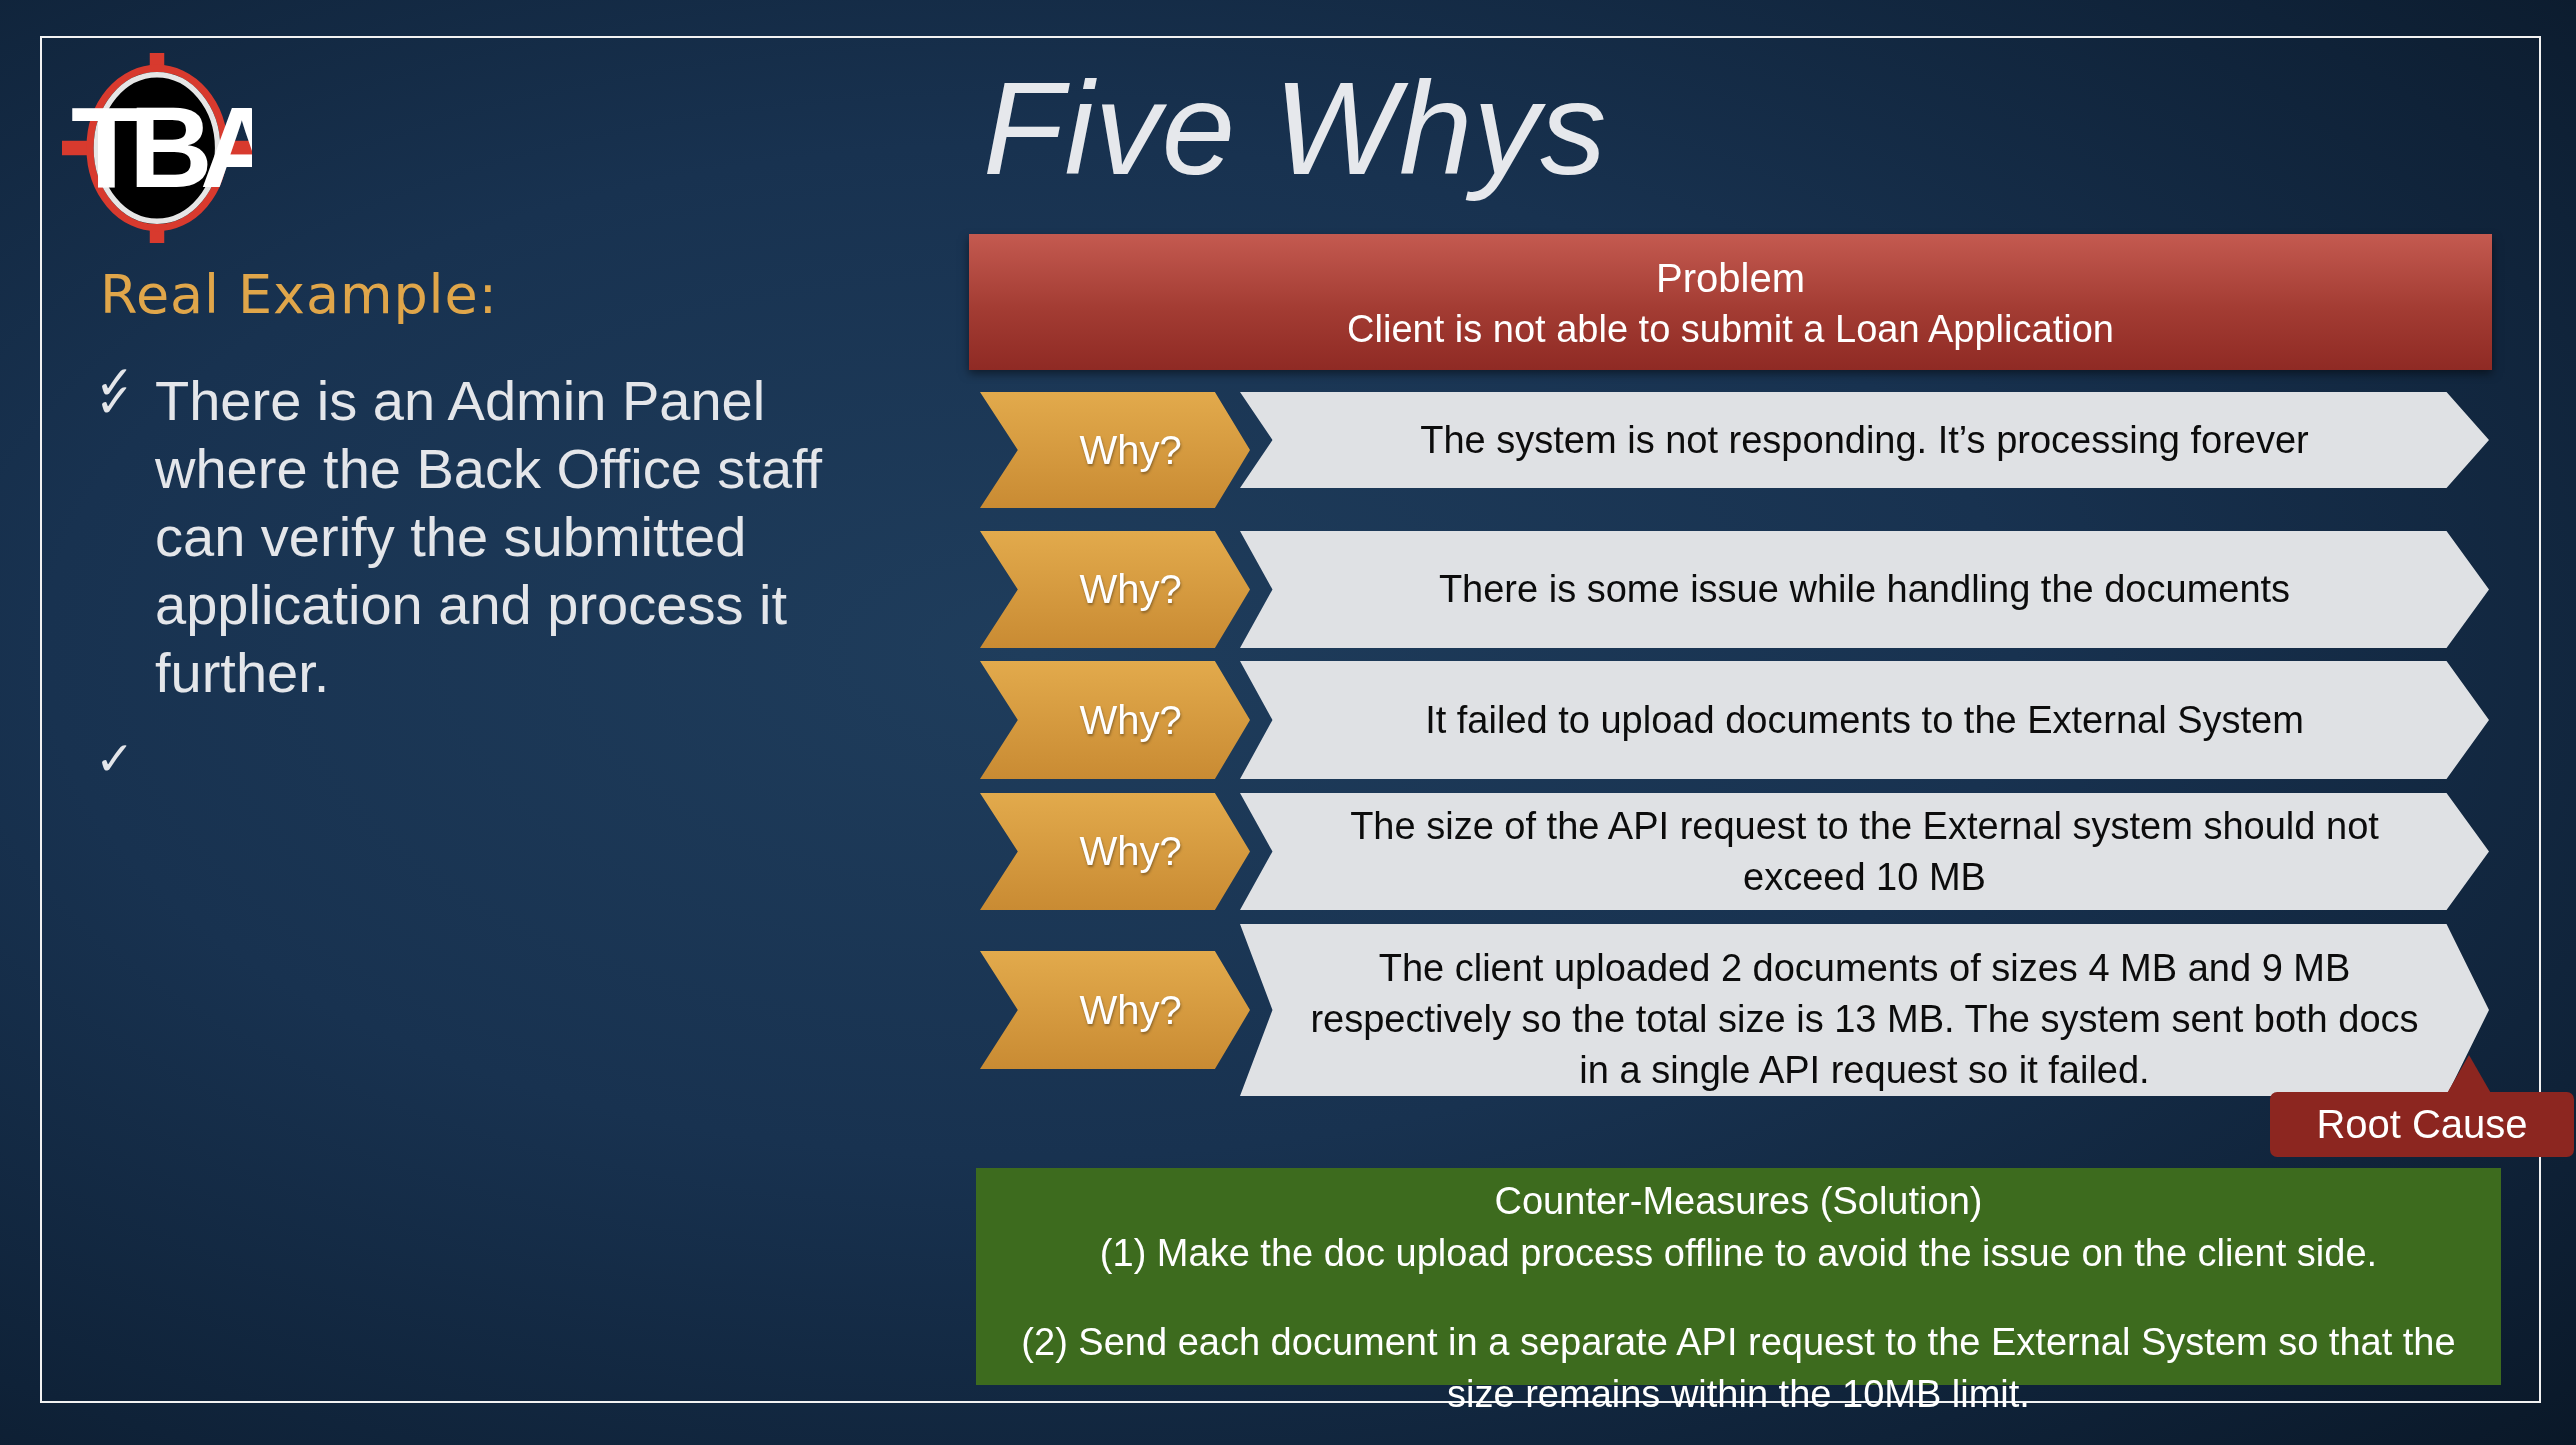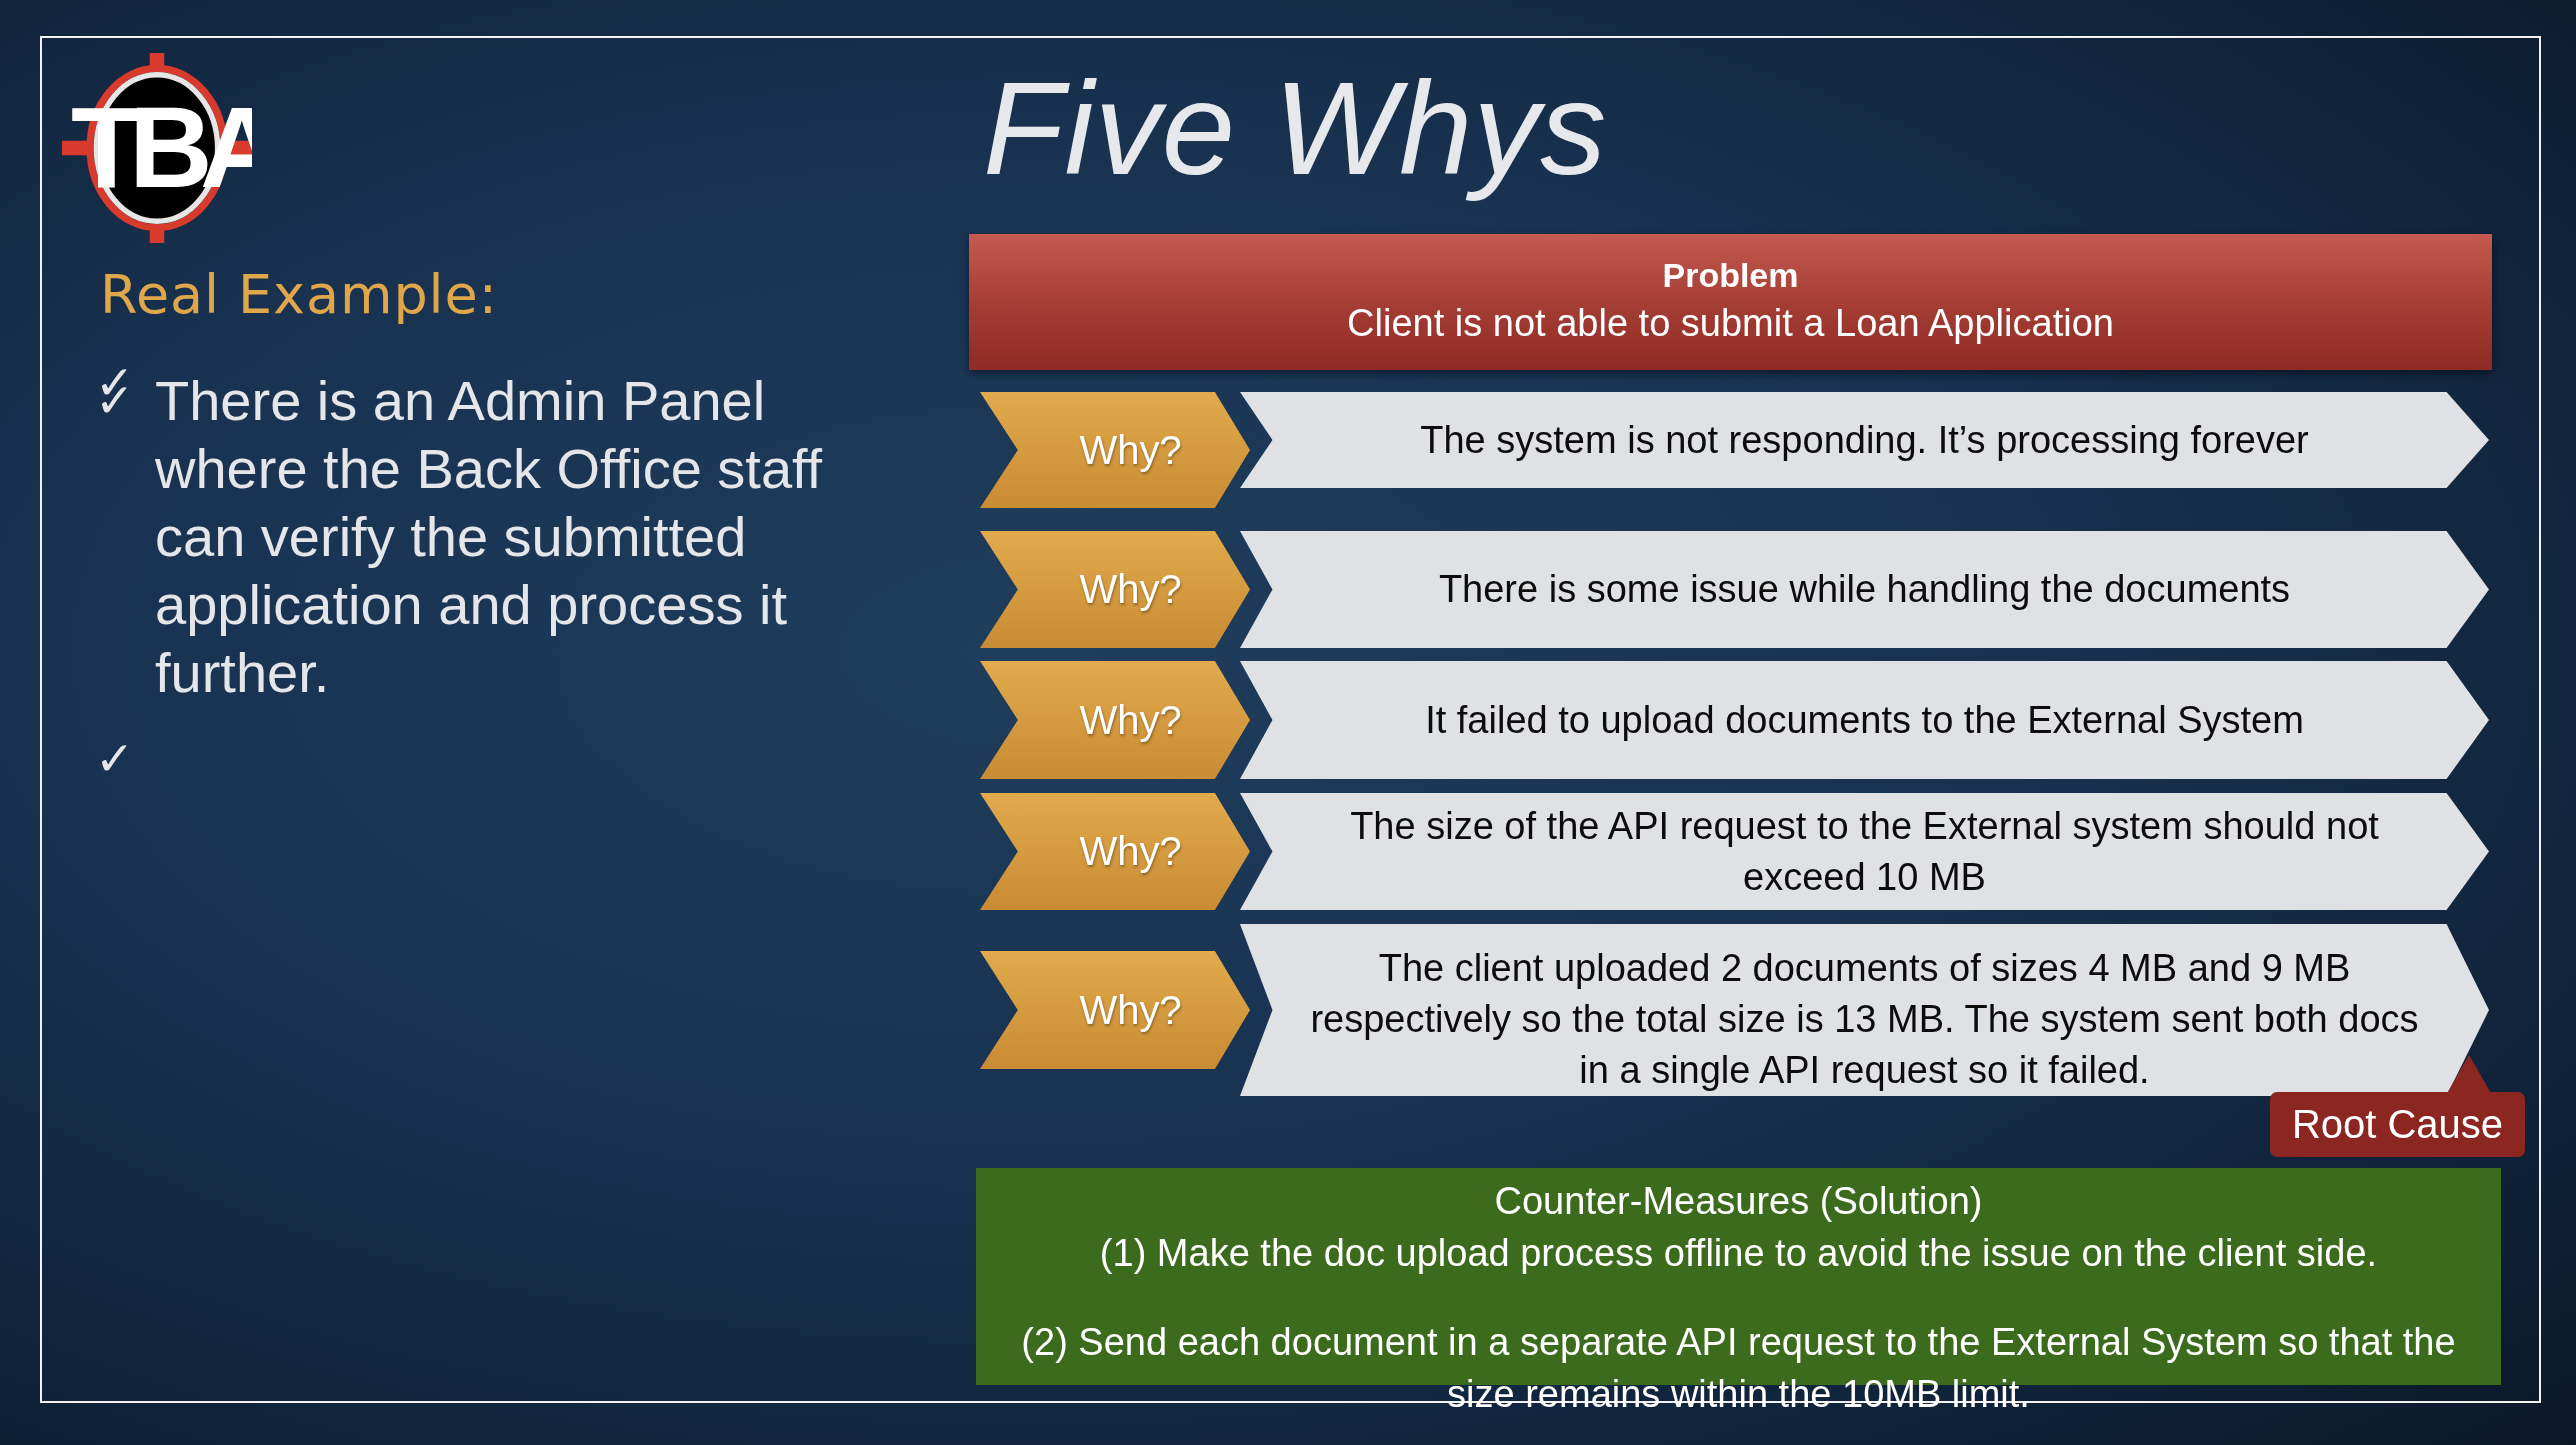--- a/index.html
+++ b/index.html
@@ -9,34 +9,34 @@
   .frame{position:absolute;left:40px;top:36px;width:2501px;height:1367px;border:2.7px solid #f2f2f2;box-sizing:border-box;}
   .logo{position:absolute;left:62px;top:53px;width:190px;height:190px;}
   .real-example{position:absolute;left:100px;top:263px;font-family:"DejaVu Sans", sans-serif;font-size:54px;color:#e0a64a;letter-spacing:0.9px;}
   .bullets{position:absolute;left:95px;top:349px;width:815px;color:#e4e6ea;font-size:56px;line-height:68px;}
   .bullet{position:relative;padding-left:60px;margin-bottom:18px;}
   .bullet .check{position:absolute;left:0;top:0;font-family:"DejaVu Sans", sans-serif;font-size:47px;}
   .title{position:absolute;left:983px;top:53px;font-size:132px;color:#e6e8ec;font-weight:300;letter-spacing:0.9px;font-style:italic;}
   .problem{position:absolute;left:969px;top:234px;width:1523px;height:136px;
     background:linear-gradient(#c45a50,#a33c33 55%,#8f2a24);color:#fff;text-align:center;
     box-shadow:0 3.6px 9px rgba(0,0,0,.5);}
-  .problem .ptitle{font-weight:bold;font-size:34px;margin-top:22px;}
+  .problem .ptitle{font-weight:normal;font-size:40px;margin-top:22px;}
   .problem .ptext{font-size:38px;margin-top:7.2px;}
   .why-row{position:absolute;left:975px;width:1514px;}
   .gold{position:absolute;left:5px;width:270px;
     background:linear-gradient(#e2aa4c,#c98b33);
     clip-path:polygon(0 0,87% 0,100% 50%,87% 100%,0 100%,14% 50%);
     color:#fff;font-weight:normal;font-size:40px;display:flex;align-items:center;justify-content:center;
     text-shadow:0.9px 1.8px 2.7px rgba(0,0,0,.35);}
   .gold span{margin-left:31px;}
   .grey{position:absolute;left:265px;width:1249px;background:#dfe1e4;
     clip-path:polygon(0 0,96.6% 0,100% 50%,96.6% 100%,0 100%,2.6% 50%);
     color:#0c0c0c;font-size:38px;display:flex;align-items:center;justify-content:center;text-align:center;line-height:51px;}
   .grey span{padding:0 54px;}
-  .root-cause{position:absolute;left:2270px;top:1092px;width:255px;height:65px;background:#8c2620;border-radius:7.2px;
+  .root-cause{position:absolute;left:2270px;top:1092px;width:304px;height:65px;background:#8c2620;border-radius:7.2px;
     color:#fff;font-size:40px;display:flex;align-items:center;justify-content:center;}
   .rc-pointer{position:absolute;left:2446px;top:1055px;width:0;height:0;border-left:23.5px solid transparent;border-right:23.5px solid transparent;border-bottom:40px solid #8c2620;}
   .solution{position:absolute;left:976px;top:1168px;width:1525px;height:217px;background:#3d6b1e;
     color:#fff;text-align:center;font-size:38px;line-height:52px;padding-top:7.2px;box-sizing:border-box;}
 </style>
 </head>
 <body>
 
 <div class="frame"></div>
 

